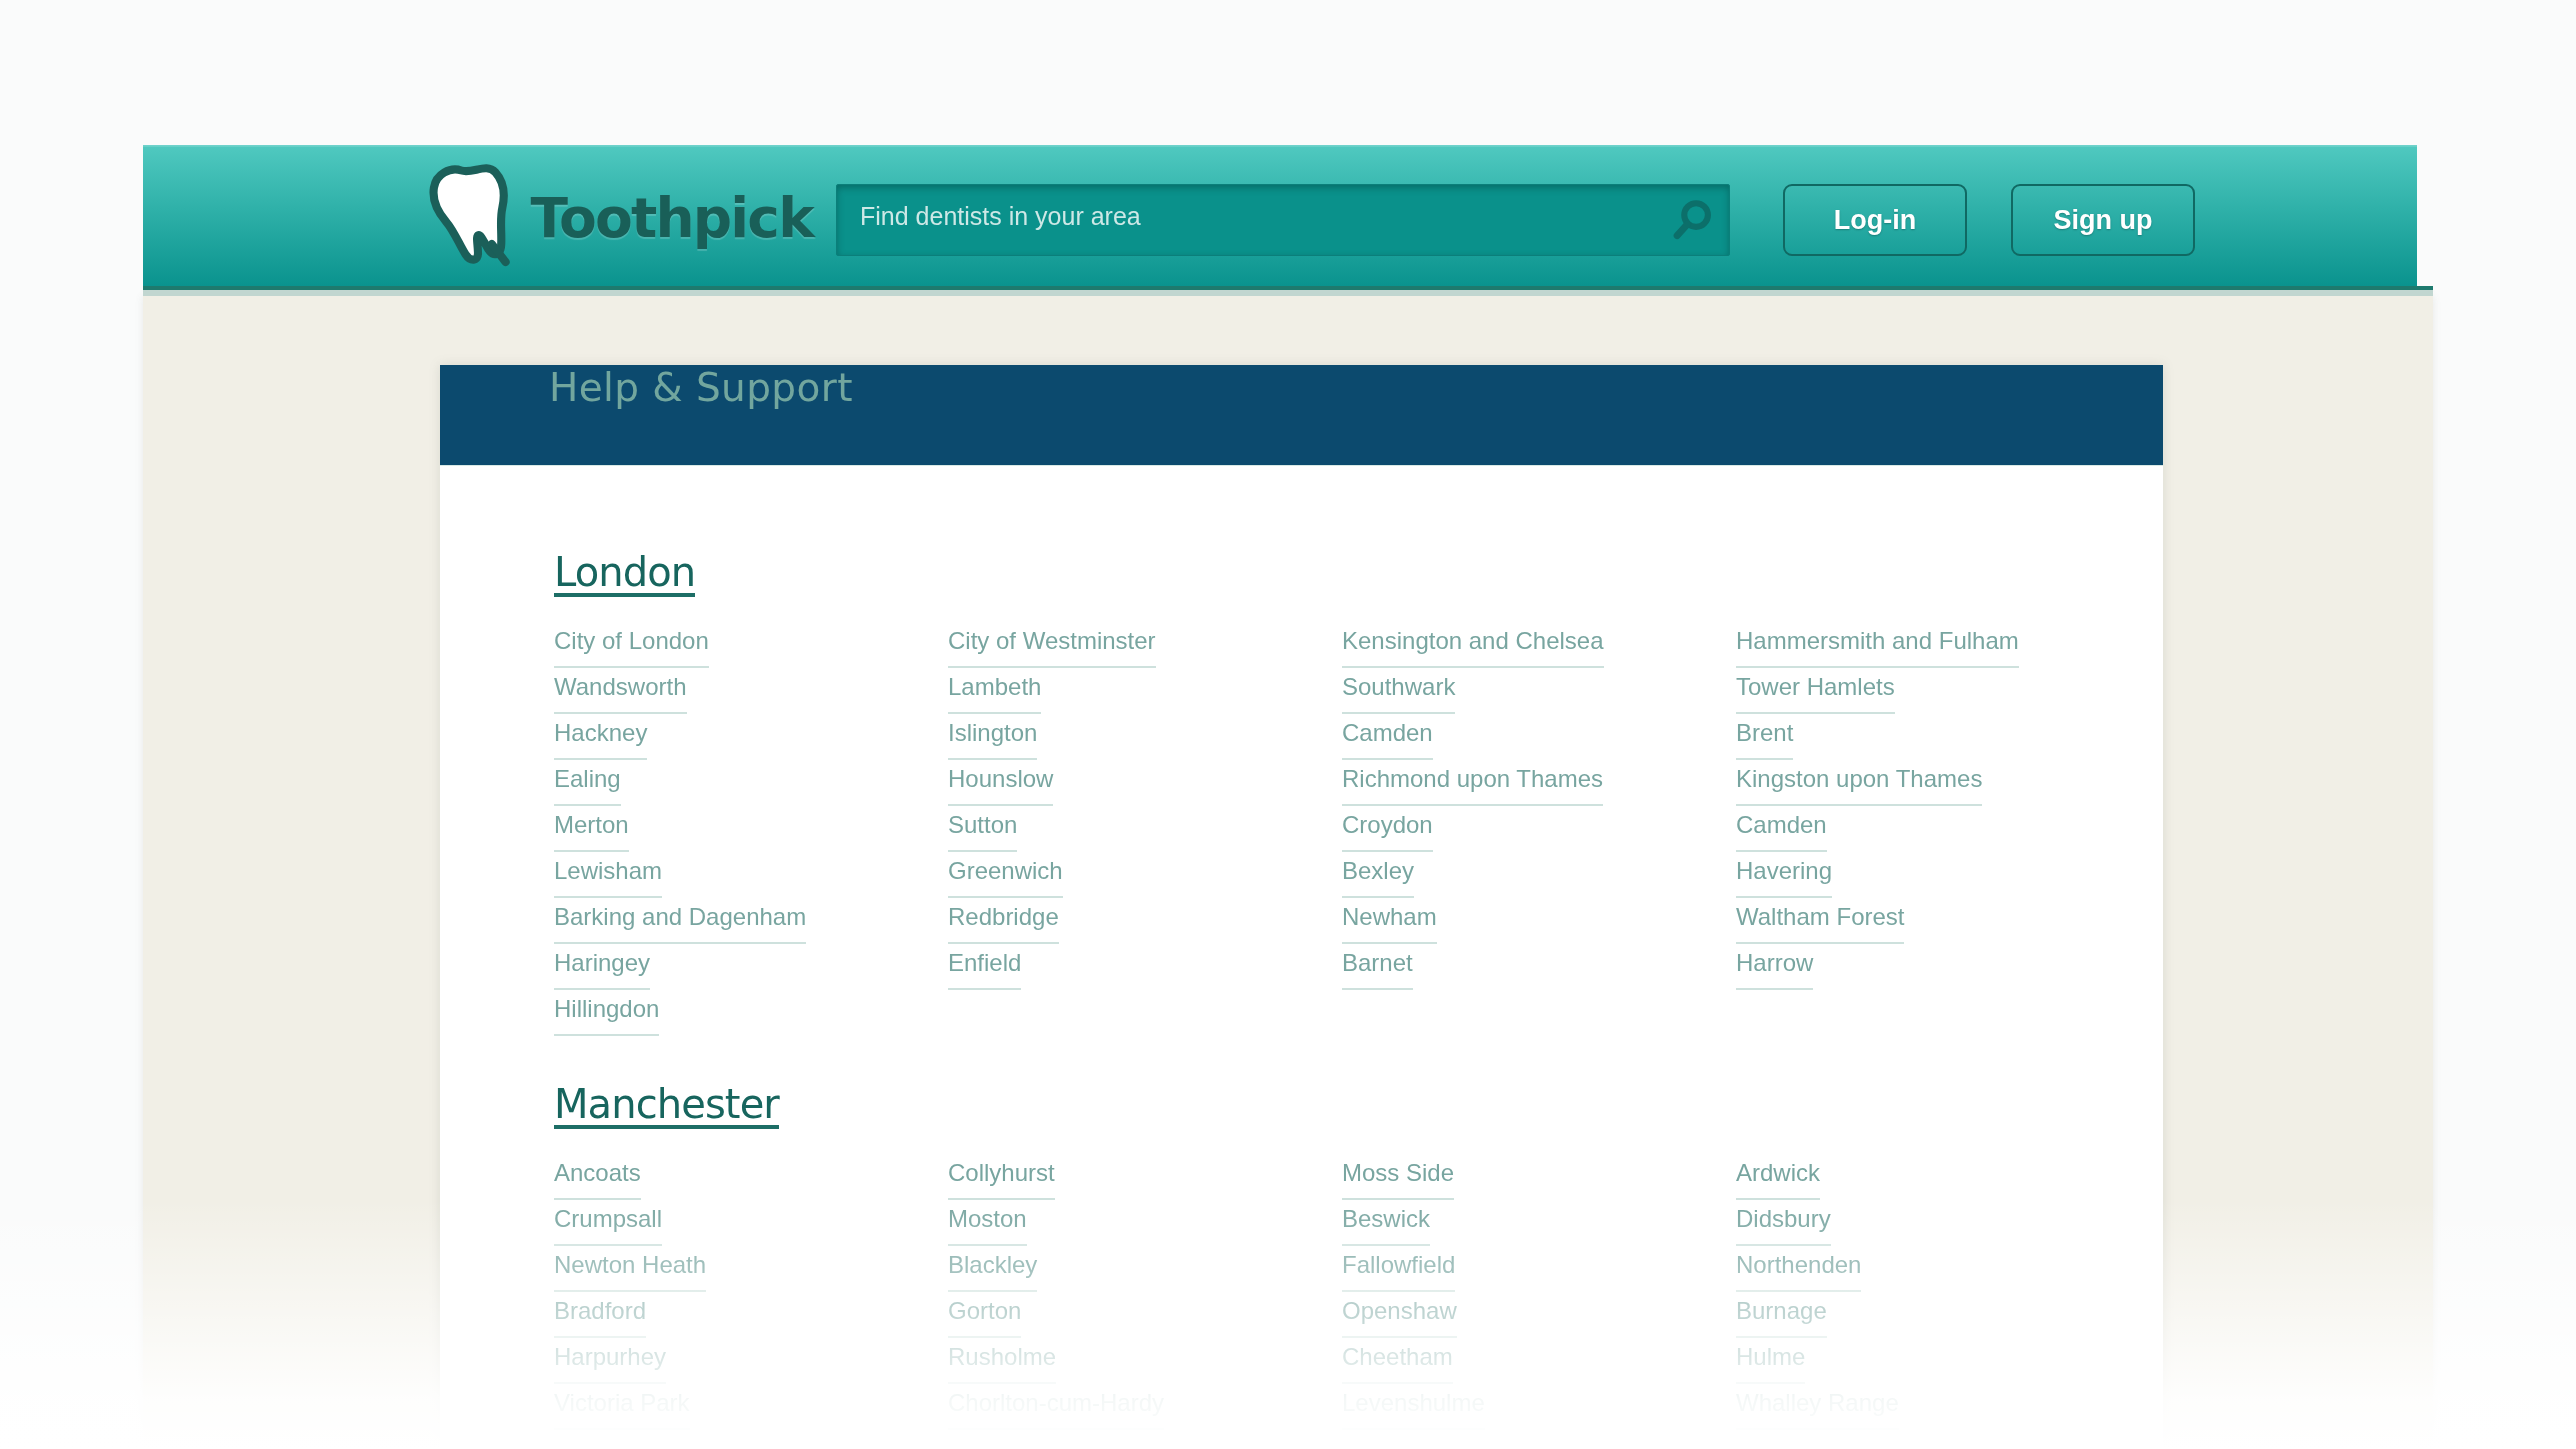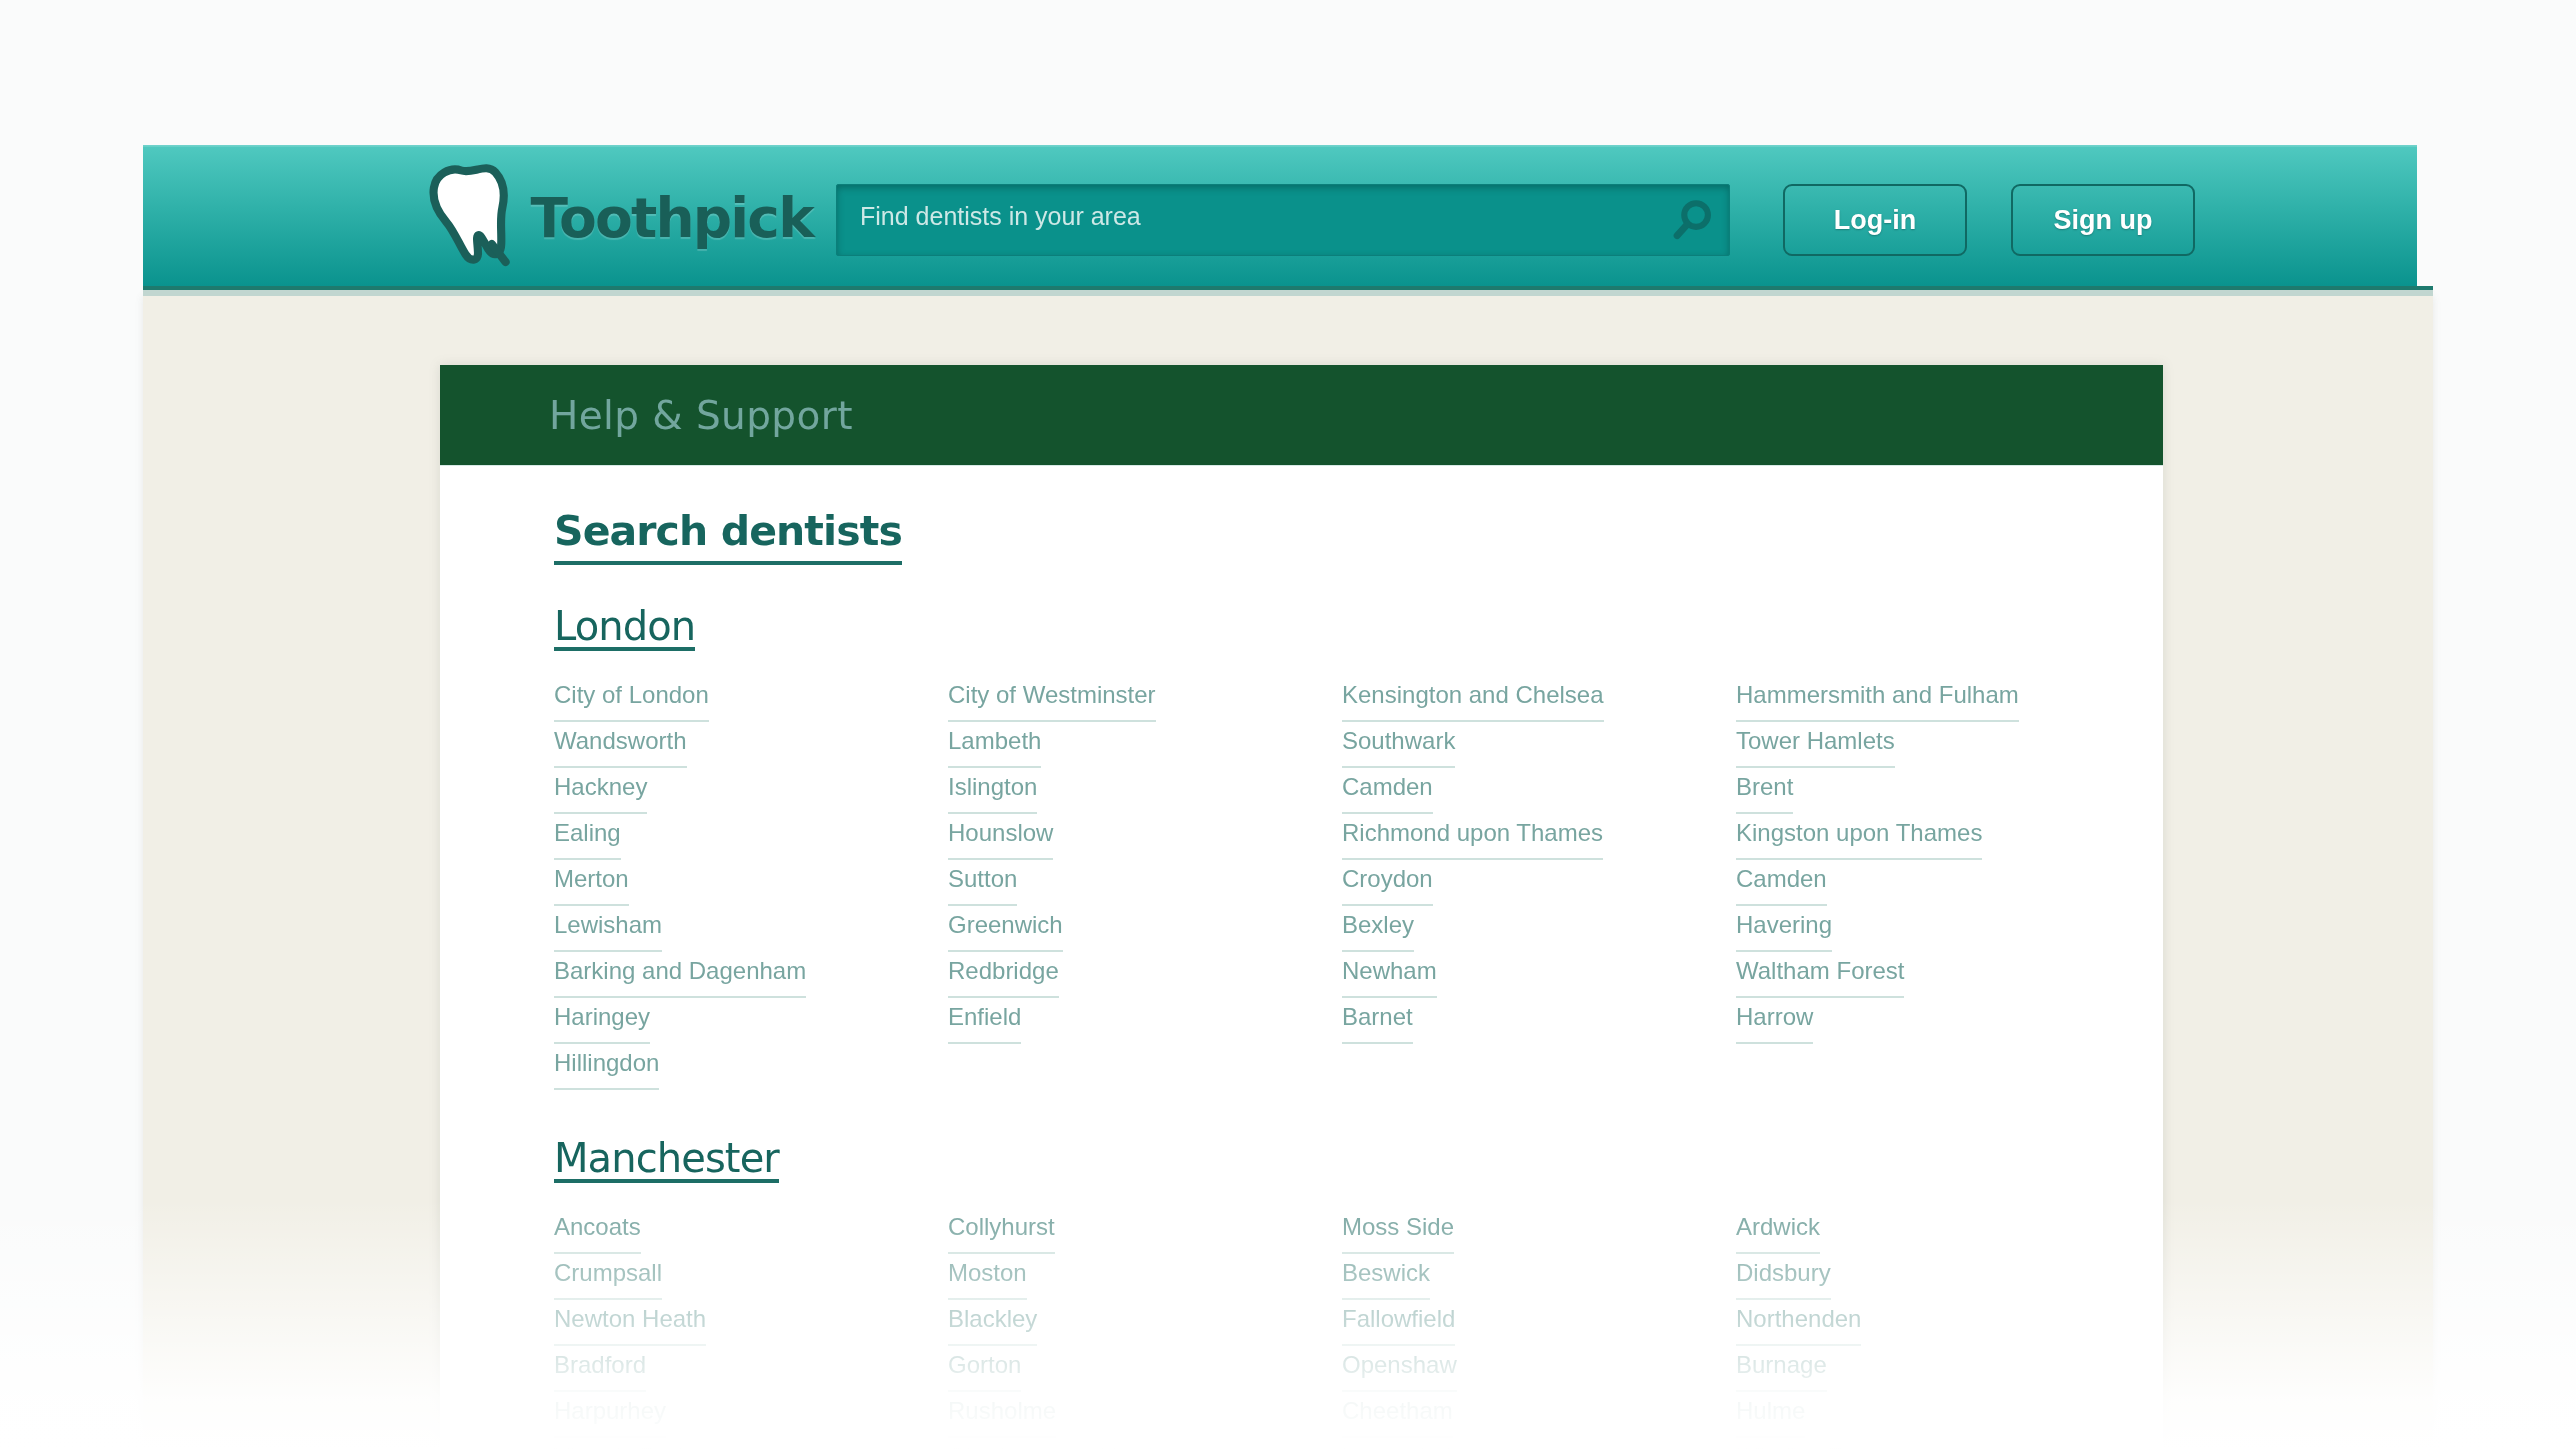--- a/index.html
+++ b/index.html
@@ -51,21 +51,21 @@
     font-family:"Liberation Sans",sans-serif;cursor:pointer;
     text-shadow:0 0.9px 1.8px rgba(0,50,45,0.35);
   }
 
   
   .card{
     position:absolute;left:440px;top:365px;width:1723px;height:1085px;
     background:#ffffff;box-shadow:0 0 10.7px rgba(110,120,110,0.18);
   }
   .card-header{
-    height:100px;background:#14532d;display:flex;align-items:center;
+    height:100px;background:#0c4a6e;display:flex;align-items:flex-start;
     border-bottom:0.9px solid #d7e9e5;
   }
   .card-title{
     margin:0 0 0 109px;font-family:"DejaVu Sans",sans-serif;
     font-size:39px;font-weight:normal;color:#72a69e;letter-spacing:0.4px;
   }
   .card-content{padding:45px 89px 0 114px;}
 
   .main-heading{margin:0;line-height:1;}
   .main-heading a{
@@ -139,21 +139,20 @@
   <div class="header-edge"></div>
   <div class="header-band"></div>
 
   <section class="card">
     <header class="card-header">
       <h1 class="card-title">Help &amp; Support</h1>
     </header>
 
     <div class="card-content">
 
-      <h2 class="main-heading"><a href="#">Search dentists</a></h2>
 
       <section>
         <h2 class="section-title"><a href="#">London</a></h2>
         <ul class="city-grid">
             <li><a href="#" class="city-link">City of London</a></li>
             <li><a href="#" class="city-link">City of Westminster</a></li>
             <li><a href="#" class="city-link">Kensington and Chelsea</a></li>
             <li><a href="#" class="city-link">Hammersmith and Fulham</a></li>
             <li><a href="#" class="city-link">Wandsworth</a></li>
             <li><a href="#" class="city-link">Lambeth</a></li>

